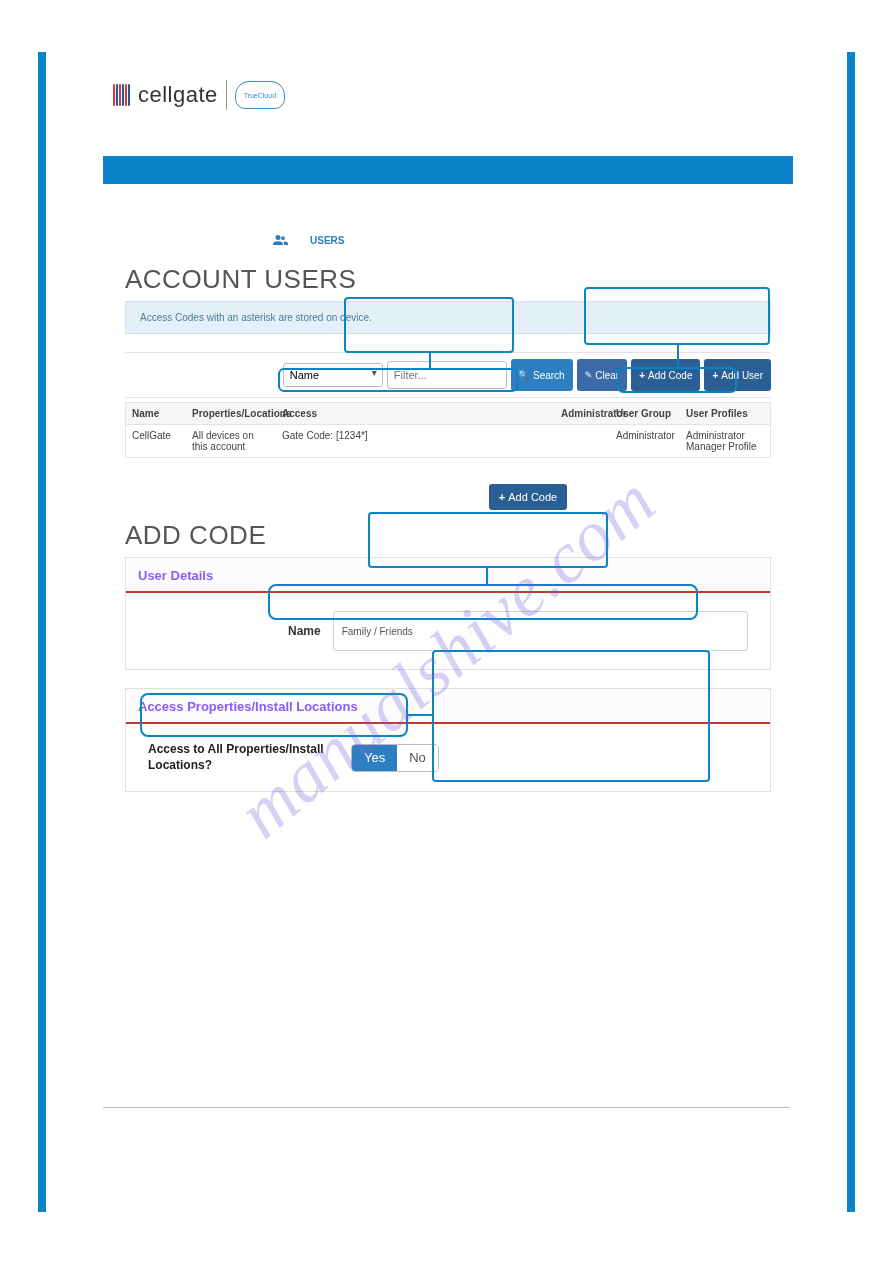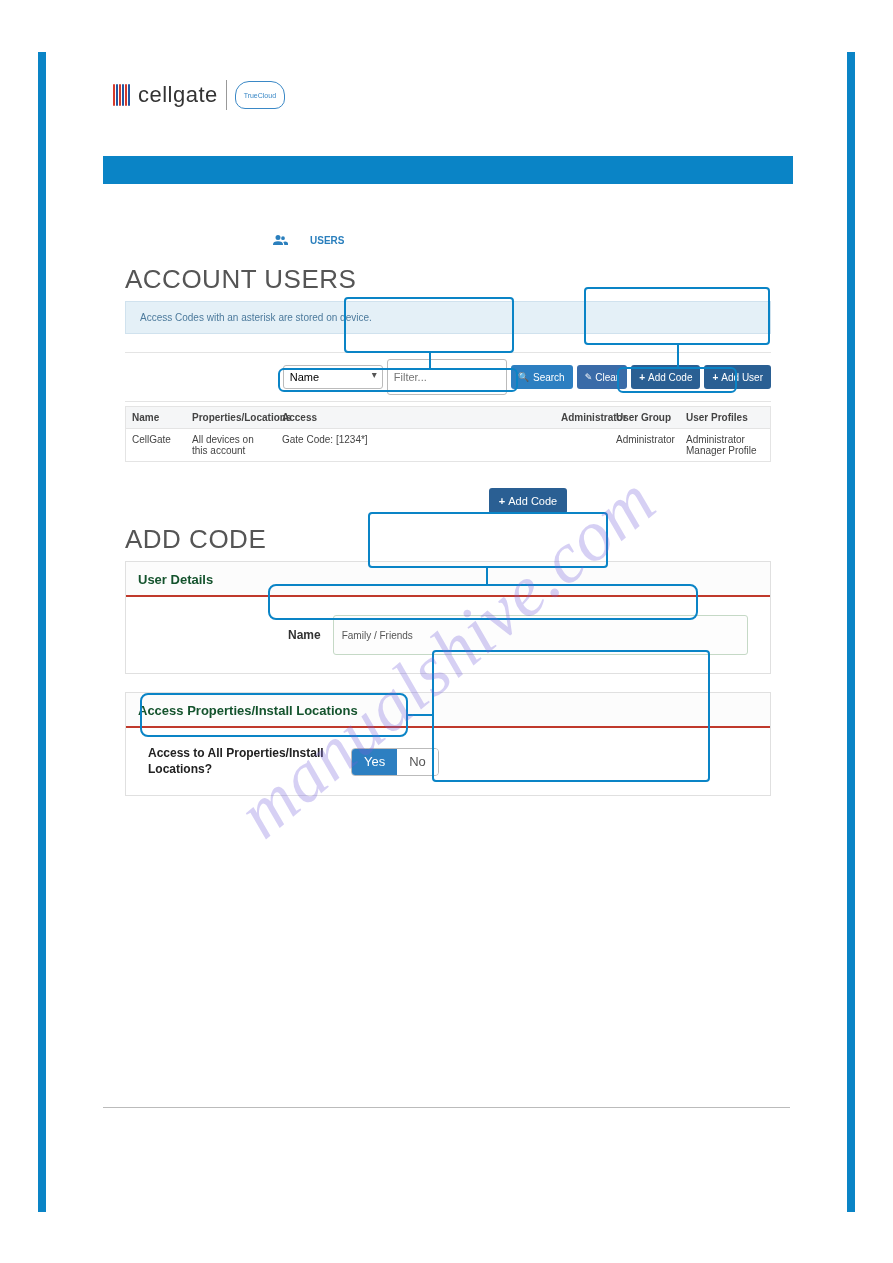--- a/index.html
+++ b/index.html
@@ -119,29 +119,29 @@
     border:1px solid #bbb;
     border-radius:3px;
     background:#fff;
     appearance:none;
     width:100px;
   }
   .select-wrap::after{
     content:"▾"; position:absolute; right:6px; top:4px; font-size:10px; color:#555; pointer-events:none;
   }
   input.filter-input {
-    height:36px;
+    height:28px;
     width:120px;
     font-size:11px;
     padding:2px 6px;
     border:1px solid #bbb;
     border-radius:3px;
   }
   .btn {
-    height:24px;
+    height:32px;
     padding:0 8px;
     font-size:10px;
     color:#fff;
     border:none;
     border-radius:3px;
     display:inline-flex;
     align-items:center;
     gap:3px;
     cursor:pointer;
   }
@@ -179,21 +179,21 @@
     height:26px; font-size:11px; padding:0 10px;
   }
   
   .panel {
     margin: 0 22px 18px 22px;
     border:1px solid #e0e0e0;
     background:#fcfcfc;
   }
   .panel-header {
     padding:10px 12px 8px 12px;
-    color:#14532d;
+    color:#8b5cf6;
     font-weight:600;
     font-size:13px;
     border-bottom:2px solid #c0392b;
   }
   .panel-body {
     padding:18px 22px;
     background:#fff;
   }
   .form-row {
     display:flex; align-items:center; gap:12px;

